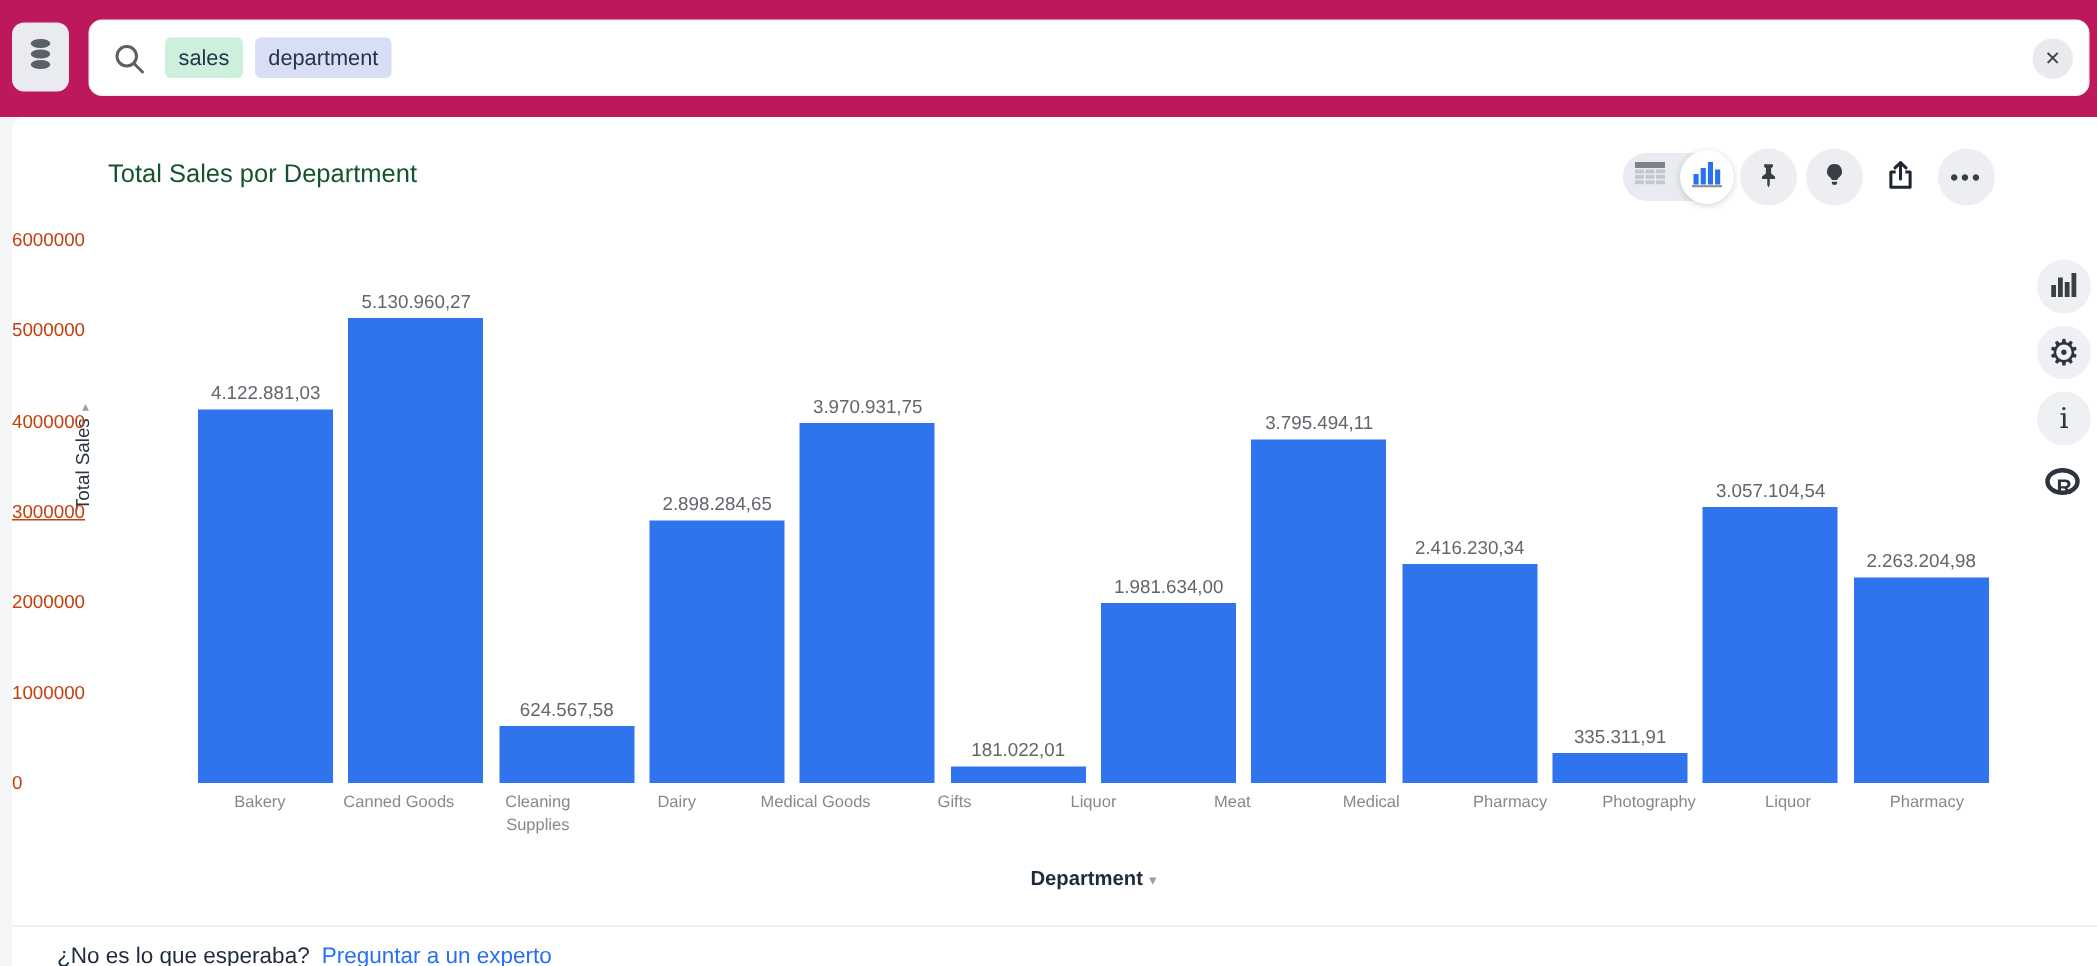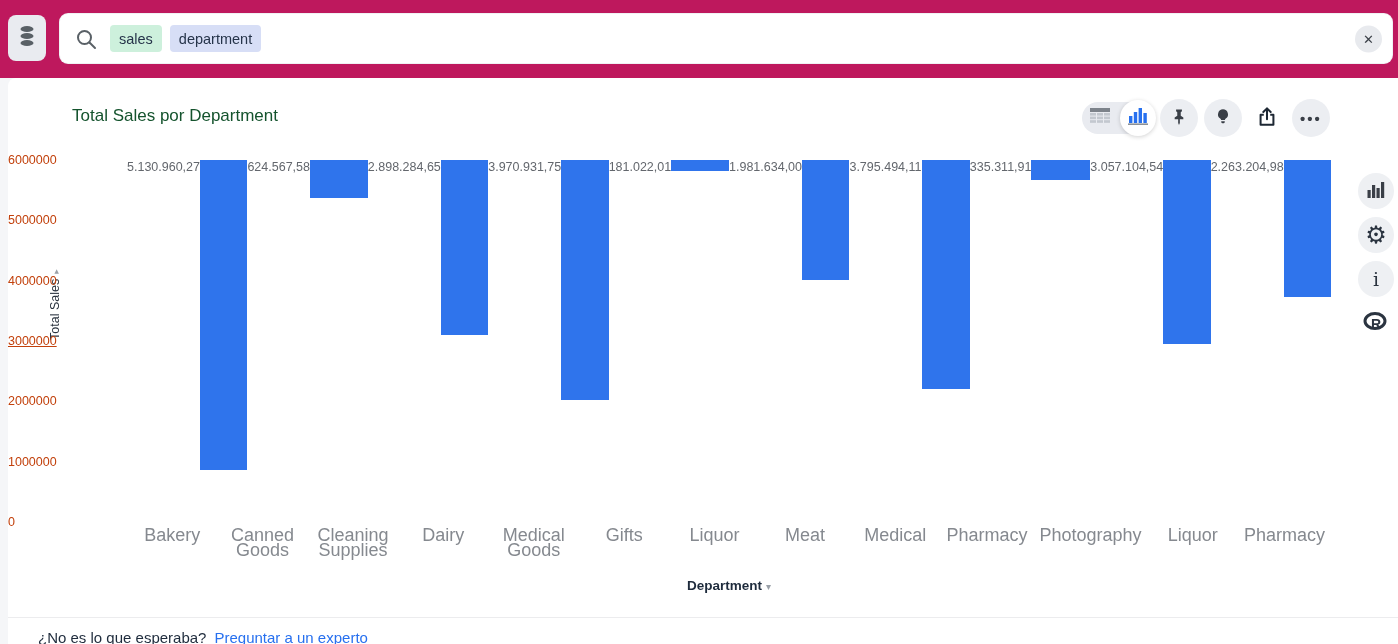--- a/index.html
+++ b/index.html
@@ -48,26 +48,26 @@
   .gear-glyph { font-family:"DejaVu Sans", sans-serif; font-size:24px; color:#2b3440; line-height:1; }
 
   
   .ylabel { position:absolute; left:40px; top:262px; transform:rotate(-90deg); transform-origin:left top;
     font-size:12.5px; color:#2b3440; white-space:nowrap; }
   .ylabel .caret { color:#9aa0a8; font-size:9px; margin-left:5px; }
   .yticks { position:absolute; left:0; top:82px; width:107px; height:362px; }
   .ytick { position:absolute; right:0; width:100%; text-align:left; font-size:12.5px; color:#c2410c; }
 
   .bars-area { position:absolute; left:119px; top:82px; width:1204px; height:362px; display:flex; }
-  .bar-slot { flex:1; display:flex; flex-direction:row; justify-content:flex-end; min-width:0; }
+  .bar-slot { flex:1; display:flex; flex-direction:column; justify-content:flex-end; align-items:center; min-width:0; }
   .bar-value { font-size:12.5px; color:#63676d; white-space:nowrap; margin-bottom:4px; }
   .bar-rect { width:90px; background:#2f74ec; cursor:pointer; }
 
   .xlabels { position:absolute; left:119px; top:450px; width:1204px; display:flex; }
-  .xcat { flex:1; text-align:center; font-size:18px; color:#85898f; line-height:15px; padding:0 6px; }
+  .xcat { flex:1; text-align:center; font-size:11px; color:#85898f; line-height:15px; padding:0 6px; }
 
   .xaxis-title { position:absolute; left:119px; top:500px; width:1204px; text-align:center;
     font-size:13.5px; font-weight:600; color:#1e2b3c; }
   .xaxis-title .caret { color:#9aa0a8; font-size:10px; margin-left:4px; font-weight:normal; }
 
   
   .footer-divider { position:absolute; left:0; top:539px; width:1390px; height:1px; background:#ececee; }
   .footer { position:absolute; left:30px; top:551px; font-size:15px; color:#1e2b3c; display:flex; gap:8px; }
   .footer a { color:#2770ef; text-decoration:none; cursor:pointer; }
 </style>
@@ -204,20 +204,24 @@
       <div class="ytick" style="bottom: 53.3333px;">1000000</div>
       <div class="ytick" style="bottom: 113.667px;">2000000</div>
       <div class="ytick" style="bottom: 174px; text-decoration: underline;">3000000</div>
       <div class="ytick" style="bottom: 234.333px;">4000000</div>
       <div class="ytick" style="bottom: 294.667px;">5000000</div>
       <div class="ytick" style="bottom: 355px;">6000000</div>
     </div>
 
   <div class="bars-area" id="bars">
       <div class="bar-slot">
+        <div class="bar-value">4.122.881,03</div>
+        <div class="bar-rect" style="height: 248.747px; background: rgb(47, 116, 236);"></div>
+      </div>
+      <div class="bar-slot">
         <div class="bar-value">5.130.960,27</div>
         <div class="bar-rect" style="height: 309.568px; background: rgb(47, 116, 236);"></div>
       </div>
       <div class="bar-slot">
         <div class="bar-value">624.567,58</div>
         <div class="bar-rect" style="height: 37.6822px; background: rgb(47, 116, 236);"></div>
       </div>
       <div class="bar-slot">
         <div class="bar-value">2.898.284,65</div>
         <div class="bar-rect" style="height: 174.863px; background: rgb(47, 116, 236);"></div>
@@ -230,20 +234,24 @@
         <div class="bar-value">181.022,01</div>
         <div class="bar-rect" style="height: 10.9217px; background: rgb(47, 116, 236);"></div>
       </div>
       <div class="bar-slot">
         <div class="bar-value">1.981.634,00</div>
         <div class="bar-rect" style="height: 119.559px; background: rgb(47, 116, 236);"></div>
       </div>
       <div class="bar-slot">
         <div class="bar-value">3.795.494,11</div>
         <div class="bar-rect" style="height: 228.995px; background: rgb(47, 116, 236);"></div>
+      </div>
+      <div class="bar-slot">
+        <div class="bar-value">2.416.230,34</div>
+        <div class="bar-rect" style="height: 145.779px; background: rgb(47, 116, 236);"></div>
       </div>
       <div class="bar-slot">
         <div class="bar-value">335.311,91</div>
         <div class="bar-rect" style="height: 20.2305px; background: rgb(47, 116, 236);"></div>
       </div>
       <div class="bar-slot">
         <div class="bar-value">3.057.104,54</div>
         <div class="bar-rect" style="height: 184.445px; background: rgb(47, 116, 236);"></div>
       </div>
       <div class="bar-slot">

